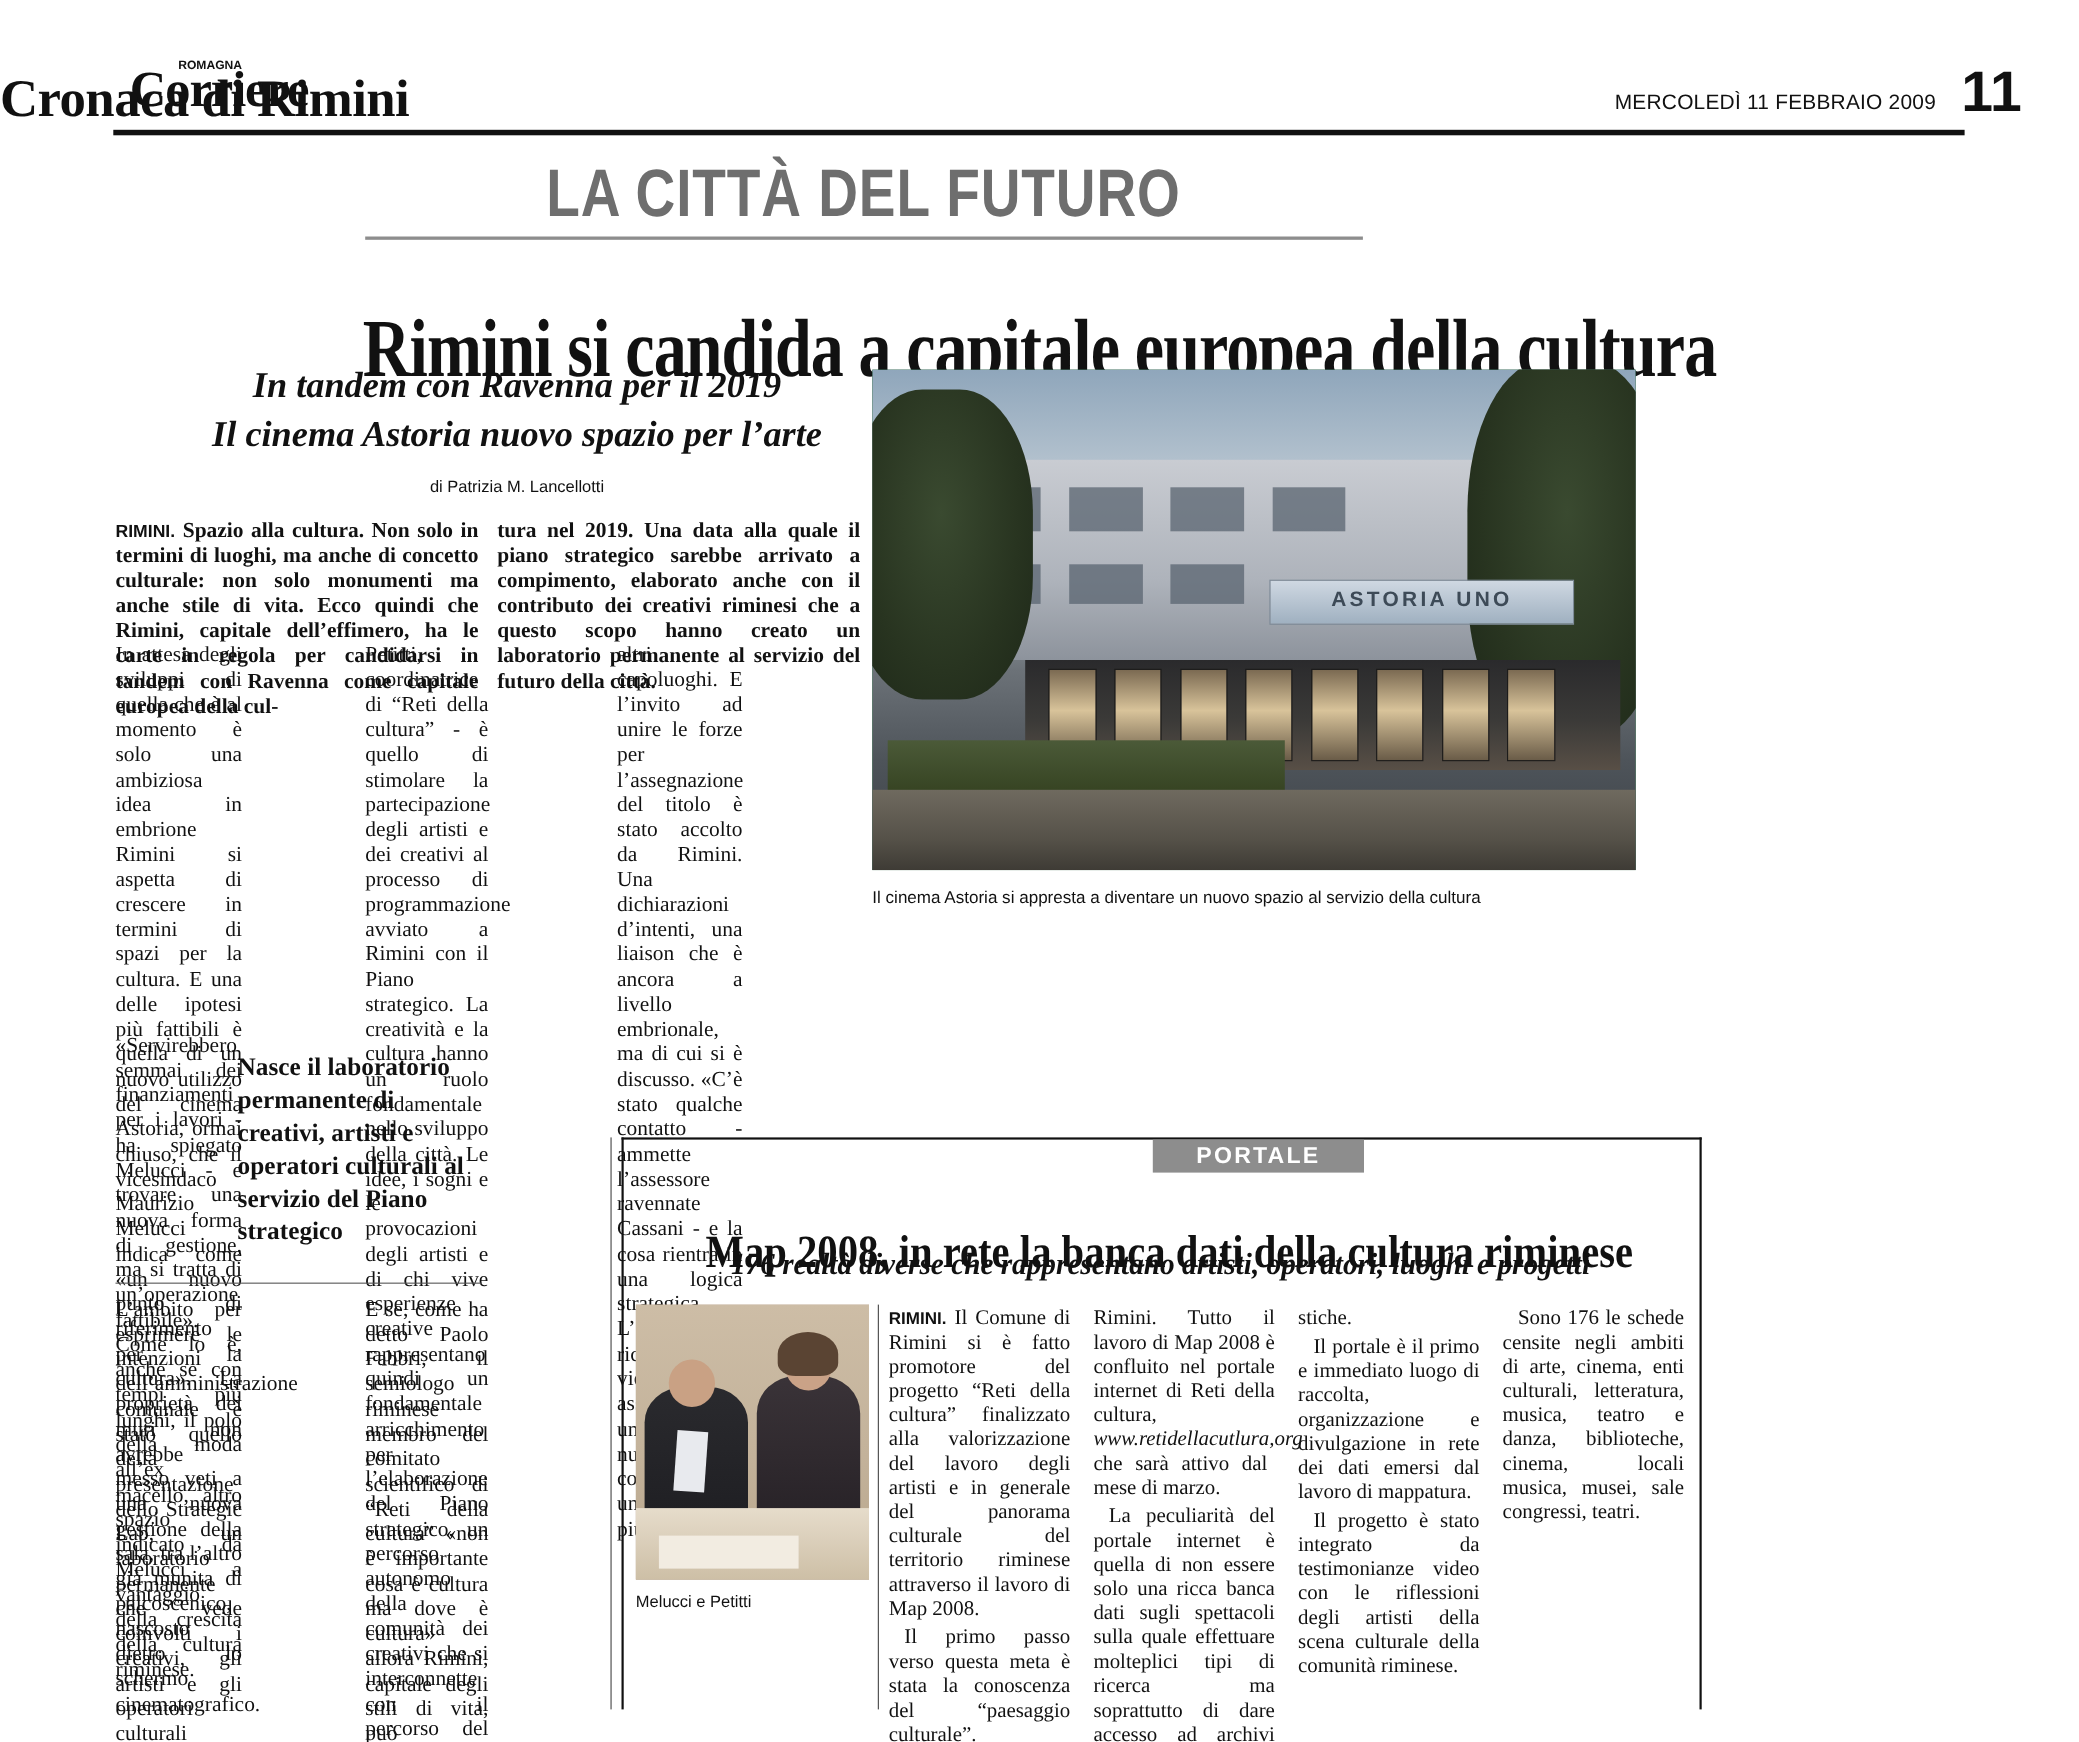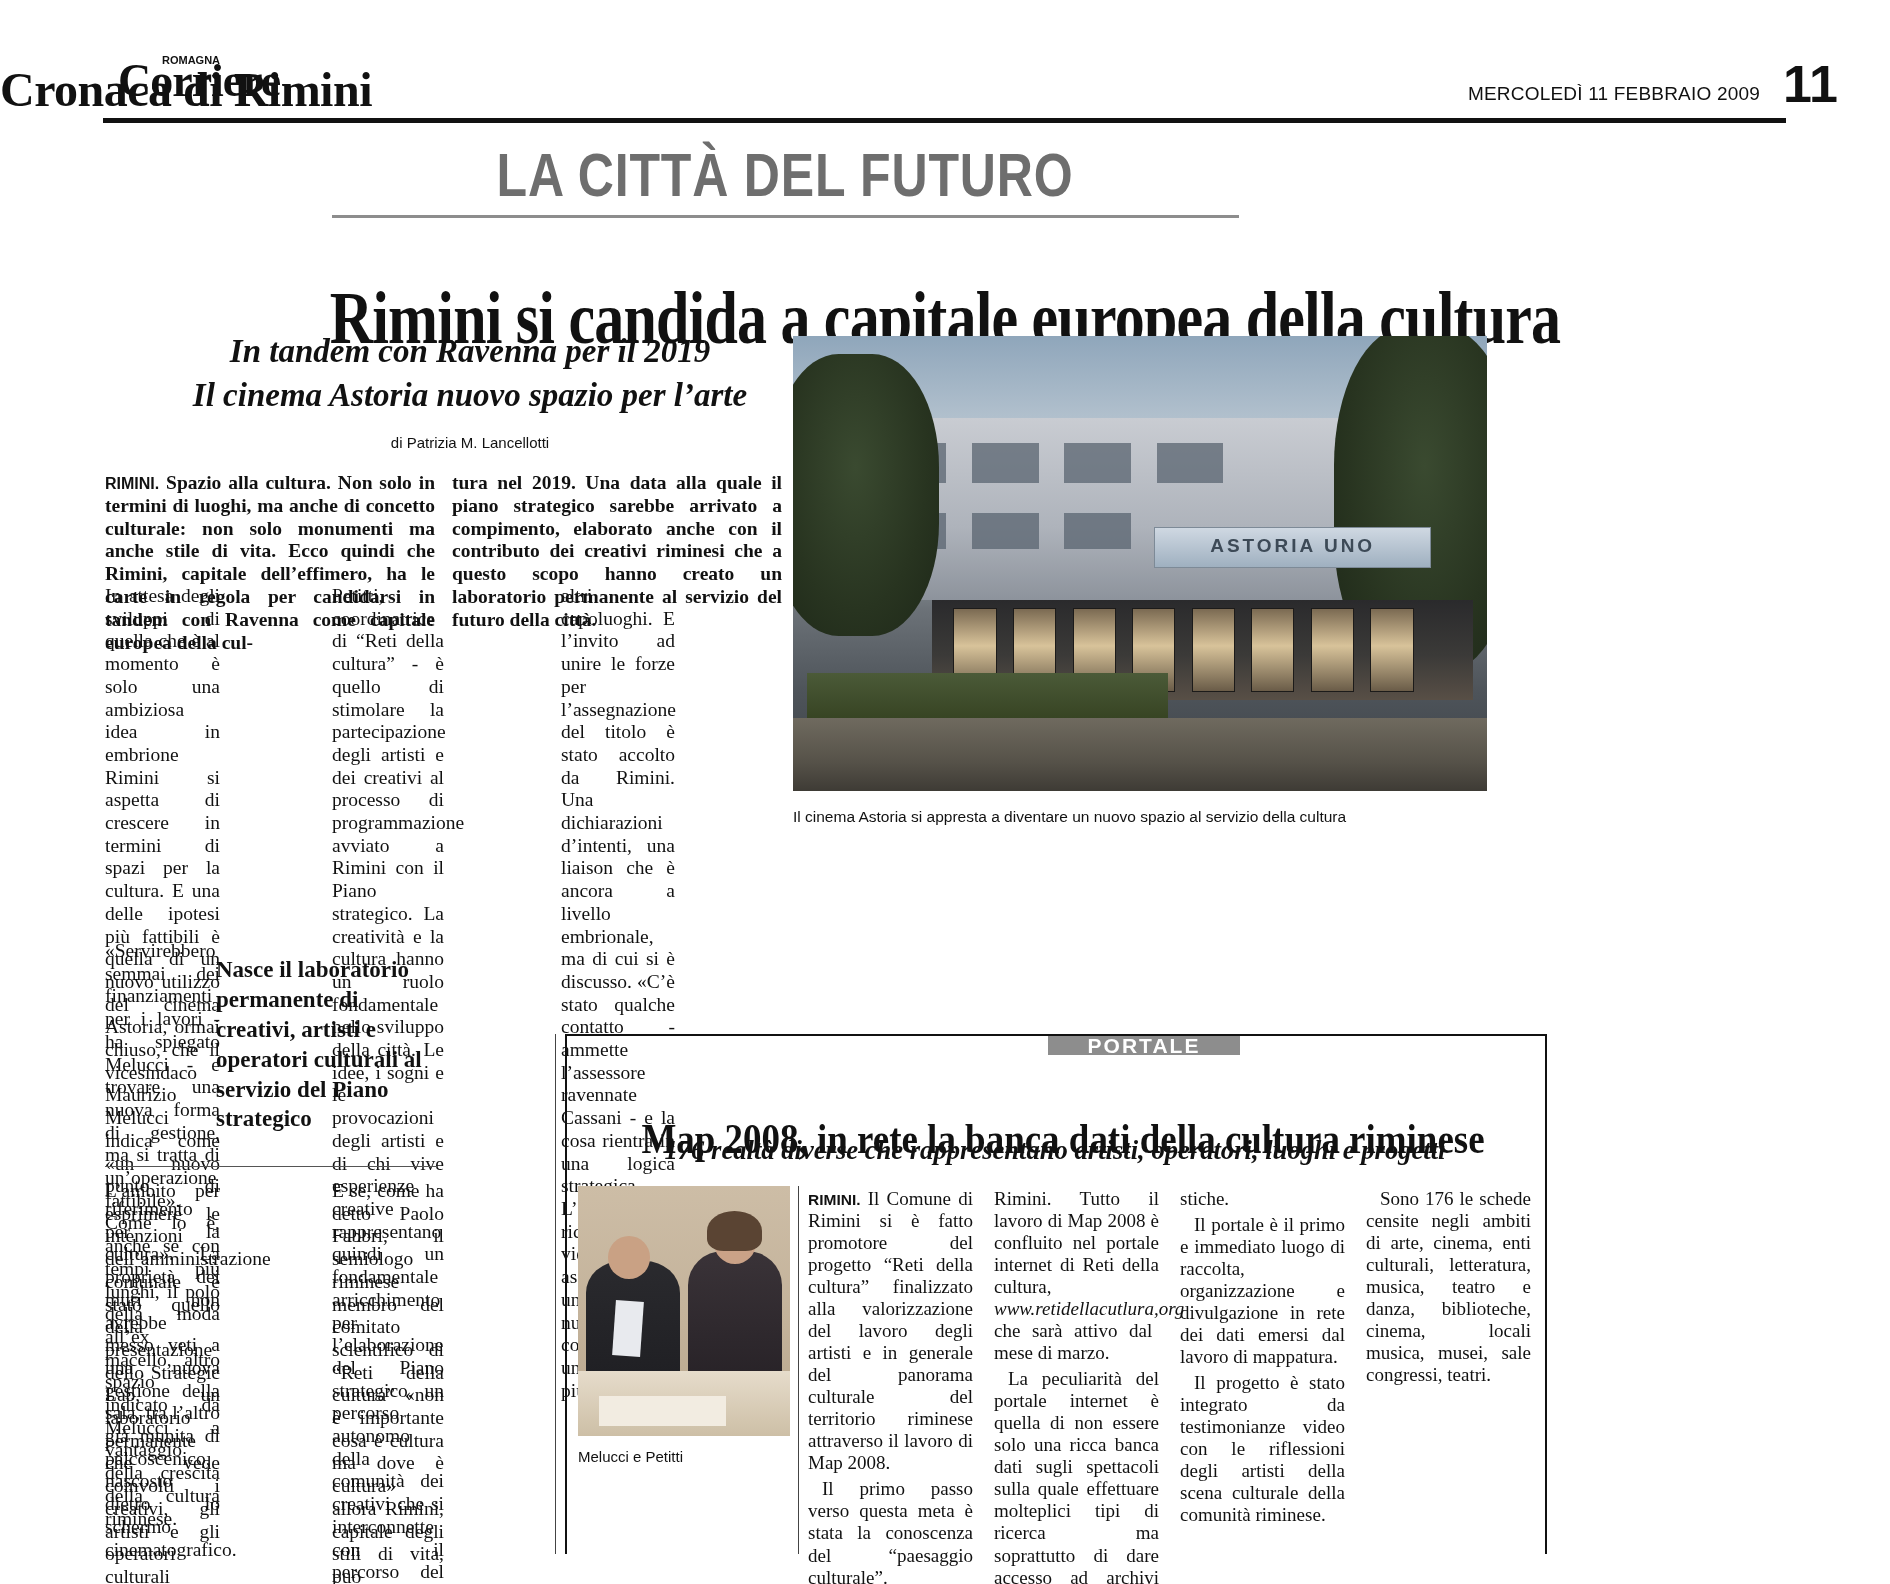--- a/index.html
+++ b/index.html
@@ -125,21 +125,21 @@
     font-weight:bold; font-size:23px; line-height:1.30; color:#111;
   }
   .rule-pq { position:absolute; left:105px; top:1166px; width:333px; height:1px; background:#555; }
 
   
   .portale-box {
     position:absolute; left:565px; top:1034px; width:982px; height:520px;
     border-top:2px solid #111; border-left:2px solid #111; border-right:2px solid #111;
   }
   .portale-badge {
-    position:absolute; left:1048px; top:1036px; width:192px; height:19px;
+    position:absolute; left:1048px; top:1036px; width:192px; height:30px;
     background:#8d8d8d; color:#ffffff;
     font-family:"Liberation Sans", sans-serif; font-weight:bold;
     font-size:21px; letter-spacing:2px;
     display:flex; align-items:center; justify-content:center;text-align:right;
   }
   .portale-head {
     position:absolute; left:585px; top:1083px; width:940px;
     text-align:center;
     font-family:"Liberation Serif", serif;
     font-weight:bold; font-size:42px; color:#111; line-height:1;

